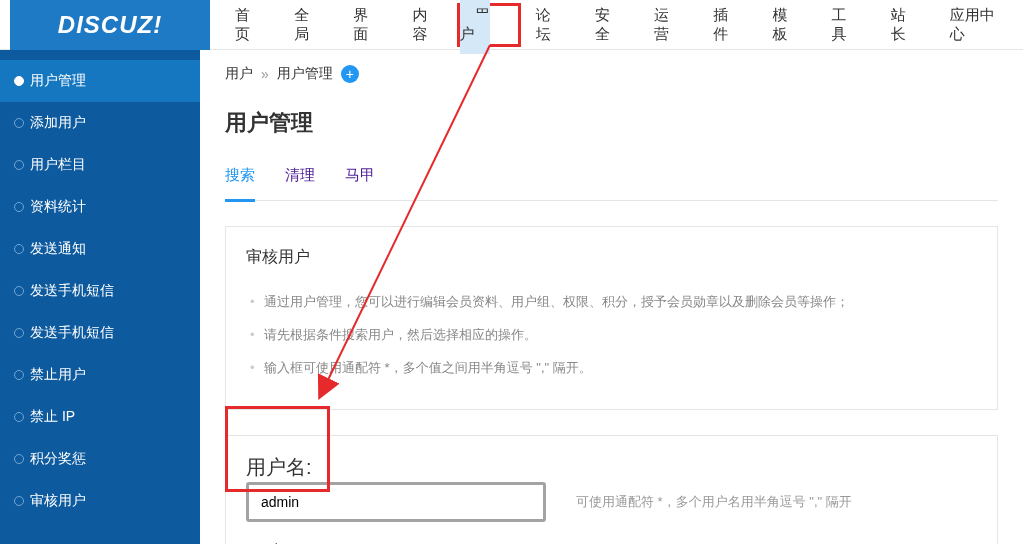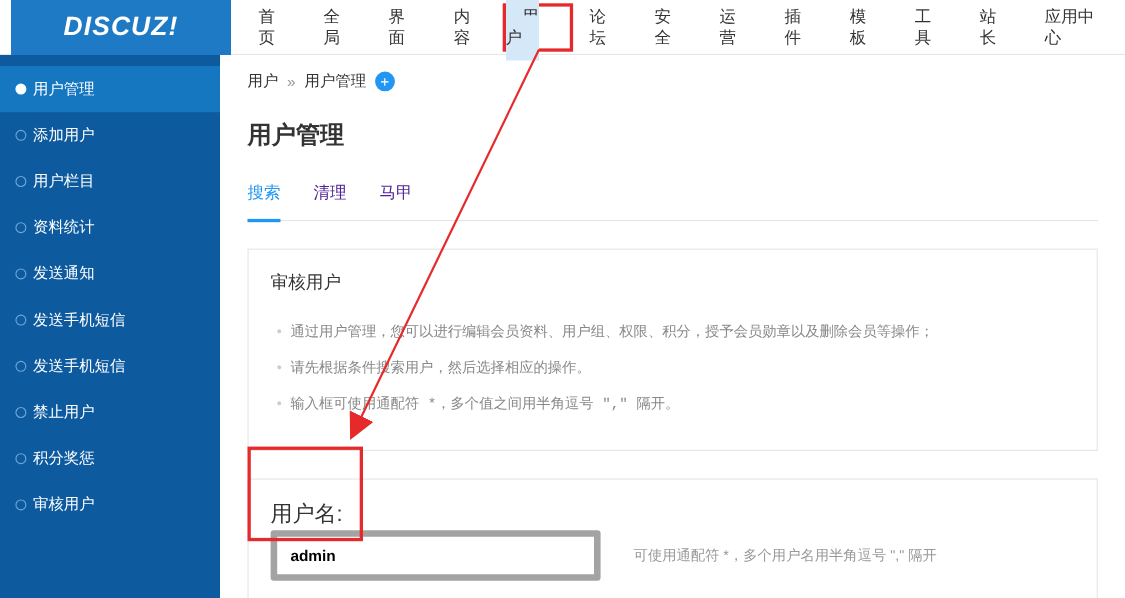--- a/index.html
+++ b/index.html
@@ -25,28 +25,28 @@
     .bc-plus { width: 18px; height: 18px; background: #2196f3; border-radius: 50%; color: #fff; display: inline-flex; align-items: center; justify-content: center; font-size: 14px; line-height: 1; }
     
     .page-title { font-size: 22px; font-weight: bold; margin-bottom: 28px; }
     .sub-tabs { display: flex; gap: 30px; border-bottom: 1px solid #e5e5e5; margin-bottom: 25px; }
     .sub-tab { padding: 0 0 14px; cursor: pointer; font-size: 15px; color: #4c1d95; }
     .sub-tab.active { color: #2196f3; border-bottom: 3px solid #2196f3; margin-bottom: -2px; text-align: right; }
     
     .tips-box { border: 1px solid #e5e5e5; padding: 20px 20px 25px; margin-bottom: 25px; }
     .tips-title { font-size: 16px; margin-bottom: 18px; }
     .tips-list { list-style: none; }
-    .tips-list li { color: #888; font-size: 13px; padding: 6px 0 6px 18px; position: relative; line-height: 1.6; font-family: Liberation Mono, monospace; }
+    .tips-list li { color: #888; font-size: 13px; padding: 6px 0 6px 18px; position: relative; line-height: 1.6; }
     .tips-list li::before { content: "•"; position: absolute; left: 4px; color: #ccc; }
     
     .form-section { border: 1px solid #e5e5e5; padding: 18px 20px; }
     .field-row { margin-bottom: 18px; }
     .field-label { font-size: 20px; margin-bottom: 1px; display: block; }
     .input-line { display: flex; align-items: center; gap: 30px; }
-    .text-input { width: 300px; padding: 9px 12px; border: 6px solid #a3a3a3; border-radius: 3px; font-size: 14px; font-weight: bold; }
+    .text-input { width: 300px; padding: 9px 12px; border: 3px solid #a3a3a3; border-radius: 3px; font-size: 14px; }
     .hint { color: #999; font-size: 13px; }
     
     .hl-box { position: absolute; border: 3px solid #e6292a; pointer-events: none; z-index: 5; }
     .hl-field { left: 225px; top: 406px; width: 105px; height: 86px; }
     
     .arrow-svg { position: absolute; left: 0; top: 0; pointer-events: none; z-index: 4; }
   </style>
 </head>
 <body>
 
@@ -72,20 +72,21 @@
 <div class="layout">
   <div class="sidebar" id="sidebar">
       <div class="sidebar-item active">用户管理</div>
       <div class="sidebar-item">添加用户</div>
       <div class="sidebar-item">用户栏目</div>
       <div class="sidebar-item">资料统计</div>
       <div class="sidebar-item">发送通知</div>
       <div class="sidebar-item">发送手机短信</div>
       <div class="sidebar-item">发送手机短信</div>
       <div class="sidebar-item">禁止用户</div>
+      <div class="sidebar-item">禁止 IP</div>
       <div class="sidebar-item">积分奖惩</div>
       <div class="sidebar-item">审核用户</div>
     </div>
   <div class="content">
     <div class="breadcrumb">
       <span>用户</span>
       <span class="breadcrumb-sep">»</span>
       <span>用户管理</span>
       <span class="bc-plus">+</span>
     </div>

